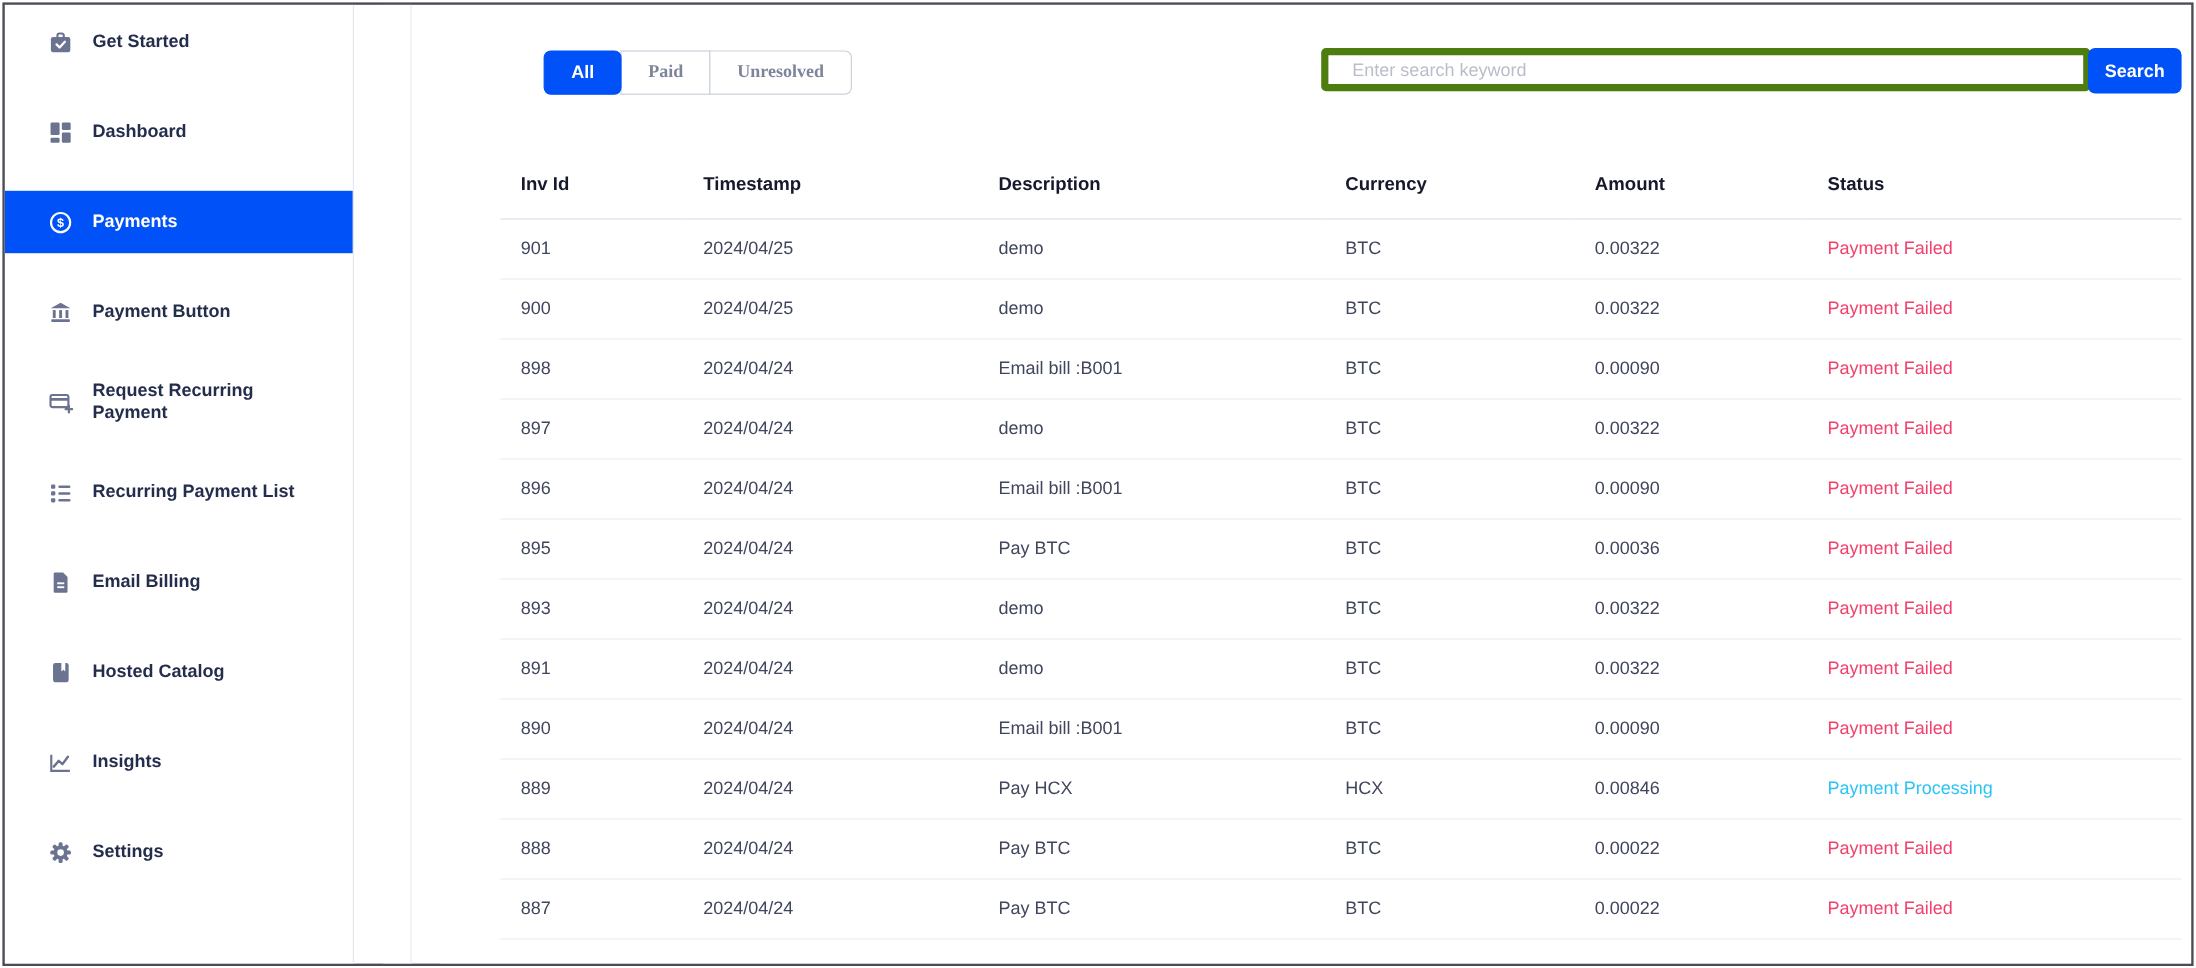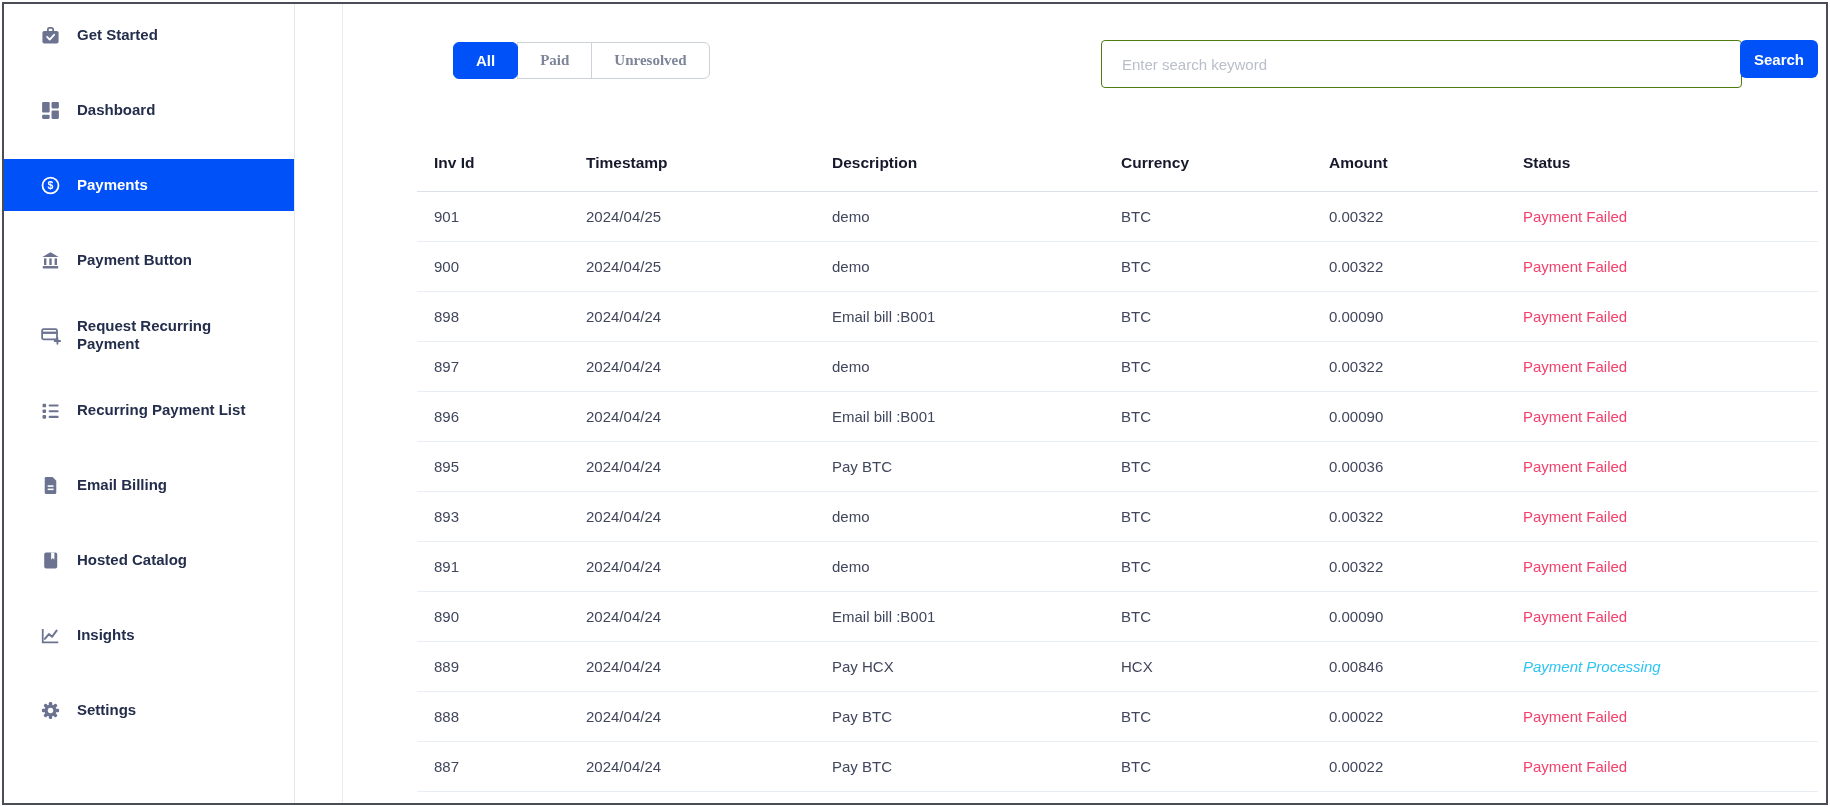--- a/index.html
+++ b/index.html
@@ -27,37 +27,37 @@
   .main{flex:1;padding:36px 8px 0 50px;background:#fff;overflow:hidden;}
   .toolbar{display:flex;justify-content:space-between;align-items:flex-start;}
   .tab-group{display:inline-flex;margin-top:2px;}
   .tab{height:37px;padding:0 22px;background:#fff;border:1px solid #ccd1da;color:#7e8599;
        font-size:15px;font-weight:700;font-family:inherit;cursor:pointer;line-height:35px;}
   .tab + .tab{margin-left:-1px;font-family:Liberation Serif, serif;}
   .tab:first-child{border-radius:6px 0 0 6px;margin-left:36px;}
   .tab:last-child{border-radius:0 6px 6px 0;}
   .tab.active{background:var(--accent,#0051f8);border-color:var(--accent,#0051f8);color:#fff;position:relative;z-index:1;border-radius:6px;}
   .search-group{display:flex;align-items:stretch;}
-  .search-input{width:641px;height:48px;border:1px solid #4d7c0f;border-radius:4px;padding:0 20px;
+  .search-input{width:641px;height:36px;border:6px solid #4d7c0f;border-radius:4px;padding:0 20px;
        font-size:15px;color:#3f4254;font-family:inherit;outline:none;}
   .search-input::placeholder{color:#b9bec9;}
   .search-btn{height:38px;padding:0 14px;min-width:68px;margin-left:-2px;background:var(--accent,#0051f8);
        border:none;border-radius:6px;color:#fff;font-size:15px;font-weight:700;font-family:inherit;cursor:pointer;position:relative;z-index:1;}
 
   
   table.payments{width:100%;border-collapse:collapse;table-layout:fixed;margin-top:48px;}
   table.payments col.c1{width:152px;} table.payments col.c2{width:246px;}
   table.payments col.c3{width:289px;} table.payments col.c4{width:208px;}
   table.payments col.c5{width:194px;}
   table.payments th{height:55px;text-align:left;vertical-align:middle;padding:0 6px 0 17px;
        font-size:15.5px;font-weight:700;color:#16192c;border-bottom:1px solid #dbe0e9;}
   table.payments td{height:50px;vertical-align:middle;padding:0 6px 0 17px;
        font-size:15px;color:#40465c;border-bottom:1px solid #e9edf4;white-space:nowrap;overflow:hidden;}
   tr[data-status="failed"] .cell-status{color:var(--status-failed,#f1416c);}
-  tr[data-status="processing"] .cell-status{color:var(--status-processing,#2bc4f3);font-style:italic;}
+  tr[data-status="processing"] .cell-status{color:var(--status-processing,#2bc4f3);}
   svg text{font-family:"Liberation Sans",sans-serif;}
 </style>
 </head>
 <body>
 
 <div class="frame">
 <div class="window">
 
   <nav class="sidebar">
     <div class="nav-item">

